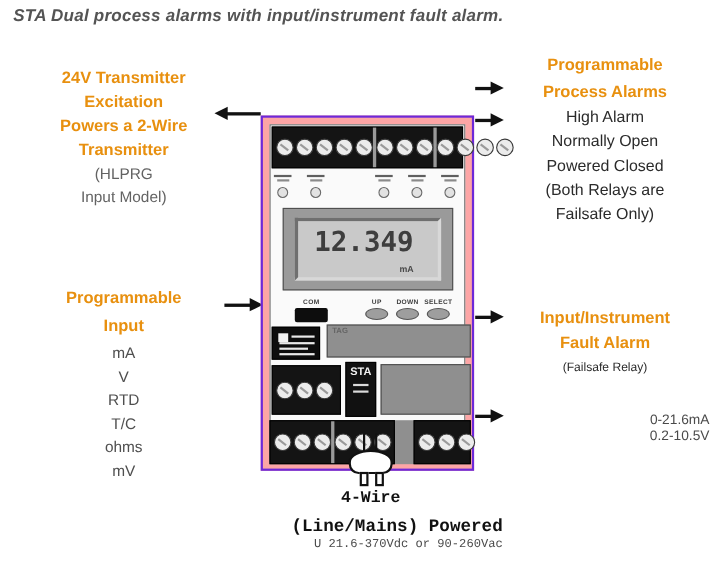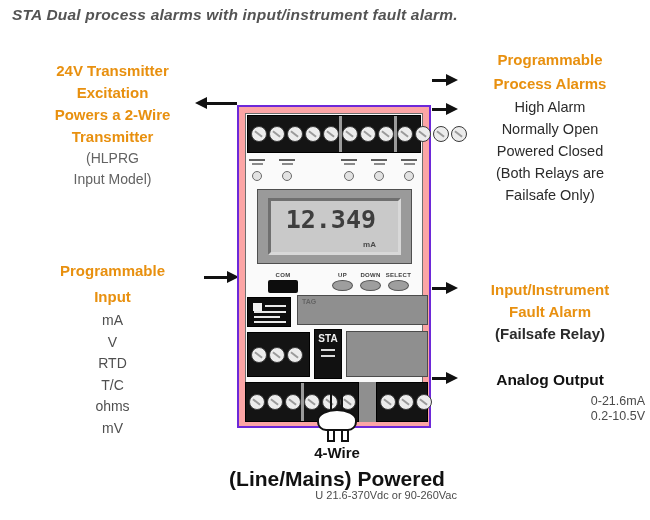--- a/index.html
+++ b/index.html
@@ -111,32 +111,31 @@
     <div class="sub-dark">High Alarm</div>
     <div class="sub-dark">Normally Open</div>
     <div class="sub-dark">Powered Closed</div>
     <div class="sub-dark">(Both Relays are</div>
     <div class="sub-dark">Failsafe Only)</div>
   </div>
 
   <div class="ann" style="left:455px;top:279px;width:190px;">
     <div class="head-line">Input/Instrument</div>
     <div class="head-line">Fault Alarm</div>
-    <div class="sub-dark" style="font-size:15px;font-weight:bold;">(Failsafe Relay)</div>
+    <div class="sub-dark" style="font-size:11px;">(Failsafe Relay)</div>
   </div>
 
   <div class="ann" style="left:455px;top:370px;width:190px;">
-    <div class="bold-dark">Analog Output</div>
     <div class="small-gray" style="margin-top:4px;">0-21.6mA</div>
     <div class="small-gray">0.2-10.5V</div>
   </div>
 
-  <div class="ann" style="left:217px;top:444px;width:240px;">
+  <div class="ann" style="left:217px;top:444px;width:240px;font-family:Liberation Mono, monospace;">
     <div class="bold-dark" style="font-size:15px;line-height:18px;">4-Wire</div>
-    <div class="bold-dark" style="font-size:21px;line-height:18px;margin-top:8px;">(Line/Mains) Powered</div>
+    <div class="bold-dark" style="font-size:16px;line-height:18px;margin-top:8px;text-align:right;">(Line/Mains) Powered</div>
     <div class="small-gray" style="font-size:11px;">U 21.6-370Vdc or 90-260Vac</div>
   </div>
 
   <div class="arrow head-left" style="left:206px;top:102px;width:31px;"></div>
   <div class="arrow head-right" style="left:204px;top:276px;width:24px;"></div>
   <div class="arrow head-right" style="left:432px;top:79px;width:15px;"></div>
   <div class="arrow head-right" style="left:432px;top:108px;width:15px;"></div>
   <div class="arrow head-right" style="left:432px;top:287px;width:15px;"></div>
   <div class="arrow head-right" style="left:432px;top:377px;width:15px;"></div>
 

